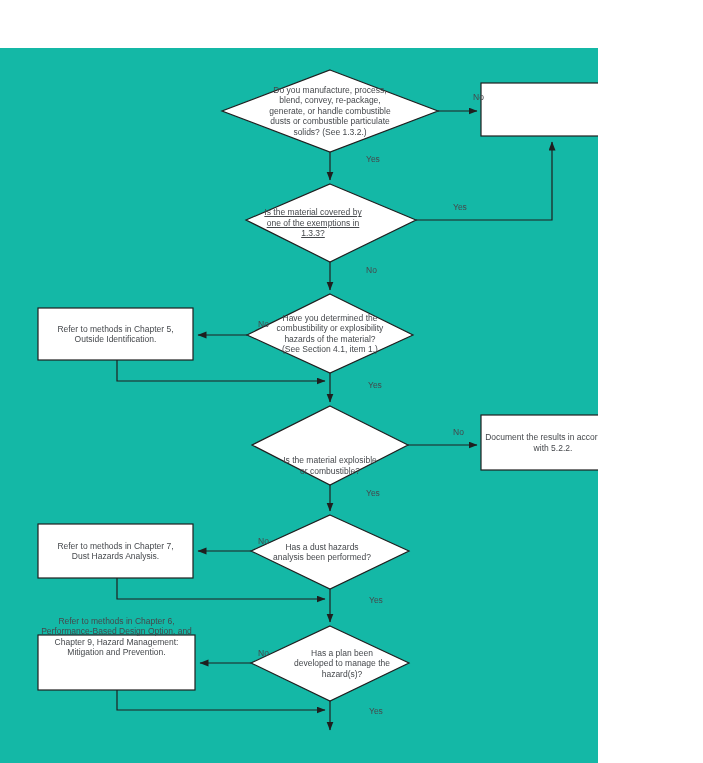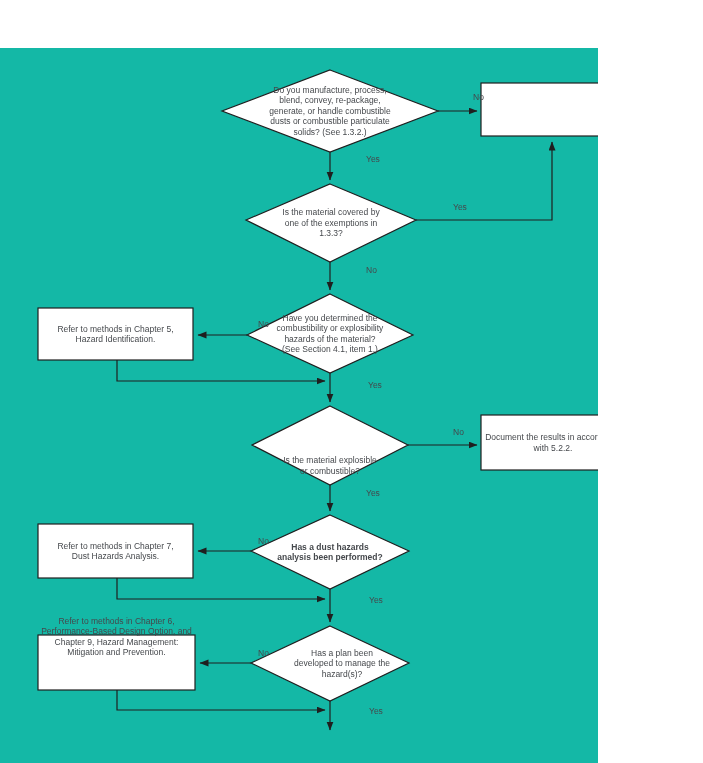--- a/index.html
+++ b/index.html
@@ -115,34 +115,34 @@
     <rect class="flow-shape" x="481" y="367" width="144" height="55"></rect>
     <rect class="flow-shape" x="38" y="476" width="155" height="54"></rect>
     <rect class="flow-shape" x="38" y="587" width="157" height="55"></rect>
   </svg>
 
   <div class="node-label" style="left:222px; top:22px; width:216px; height:82px;">Do you manufacture, process,
 blend, convey, re-package,
 generate, or handle combustible
 dusts or combustible particulate
 solids? (See 1.3.2.)</div>
-  <div class="node-label" style="left:246px; top:136px; width:170px; height:78px;">Is the material covered by
+  <div class="node-label" style="left:228px; top:136px; width:170px; height:78px;text-decoration:underline;">Is the material covered by
 one of the exemptions in
 1.3.3?</div>
   <div class="node-label" style="left:247px; top:246px; width:166px; height:79px;">Have you determined the
 combustibility or explosibility
 hazards of the material?
 (See Section 4.1, item 1.)</div>
   <div class="node-label" style="left:38px; top:260px; width:155px; height:52px;">Refer to methods in Chapter 5,
-Hazard Identification.</div>
+Outside Identification.</div>
   <div class="node-label" style="left:252px; top:378px; width:156px; height:79px;">Is the material explosible
 or combustible?</div>
   <div class="node-label" style="left:481px; top:367px; width:144px; height:55px;text-align:center;">Document the results in accordance
 with 5.2.2.</div>
-  <div class="node-label" style="left:251px; top:467px; width:158px; height:74px;font-weight:bold;">Has a dust hazards
+  <div class="node-label" style="left:243px; top:467px; width:158px; height:74px;">Has a dust hazards
 analysis been performed?</div>
   <div class="node-label" style="left:38px; top:476px; width:155px; height:54px;">Refer to methods in Chapter 7,
 Dust Hazards Analysis.</div>
   <div class="node-label" style="left:263px; top:578px; width:158px; height:75px;">Has a plan been
 developed to manage the
 hazard(s)?</div>
   <div class="node-label" style="left:38px; top:561px; width:157px; height:55px;">Refer to methods in Chapter 6,
 Performance-Based Design Option, and
 Chapter 9, Hazard Management:
 Mitigation and Prevention.</div>

